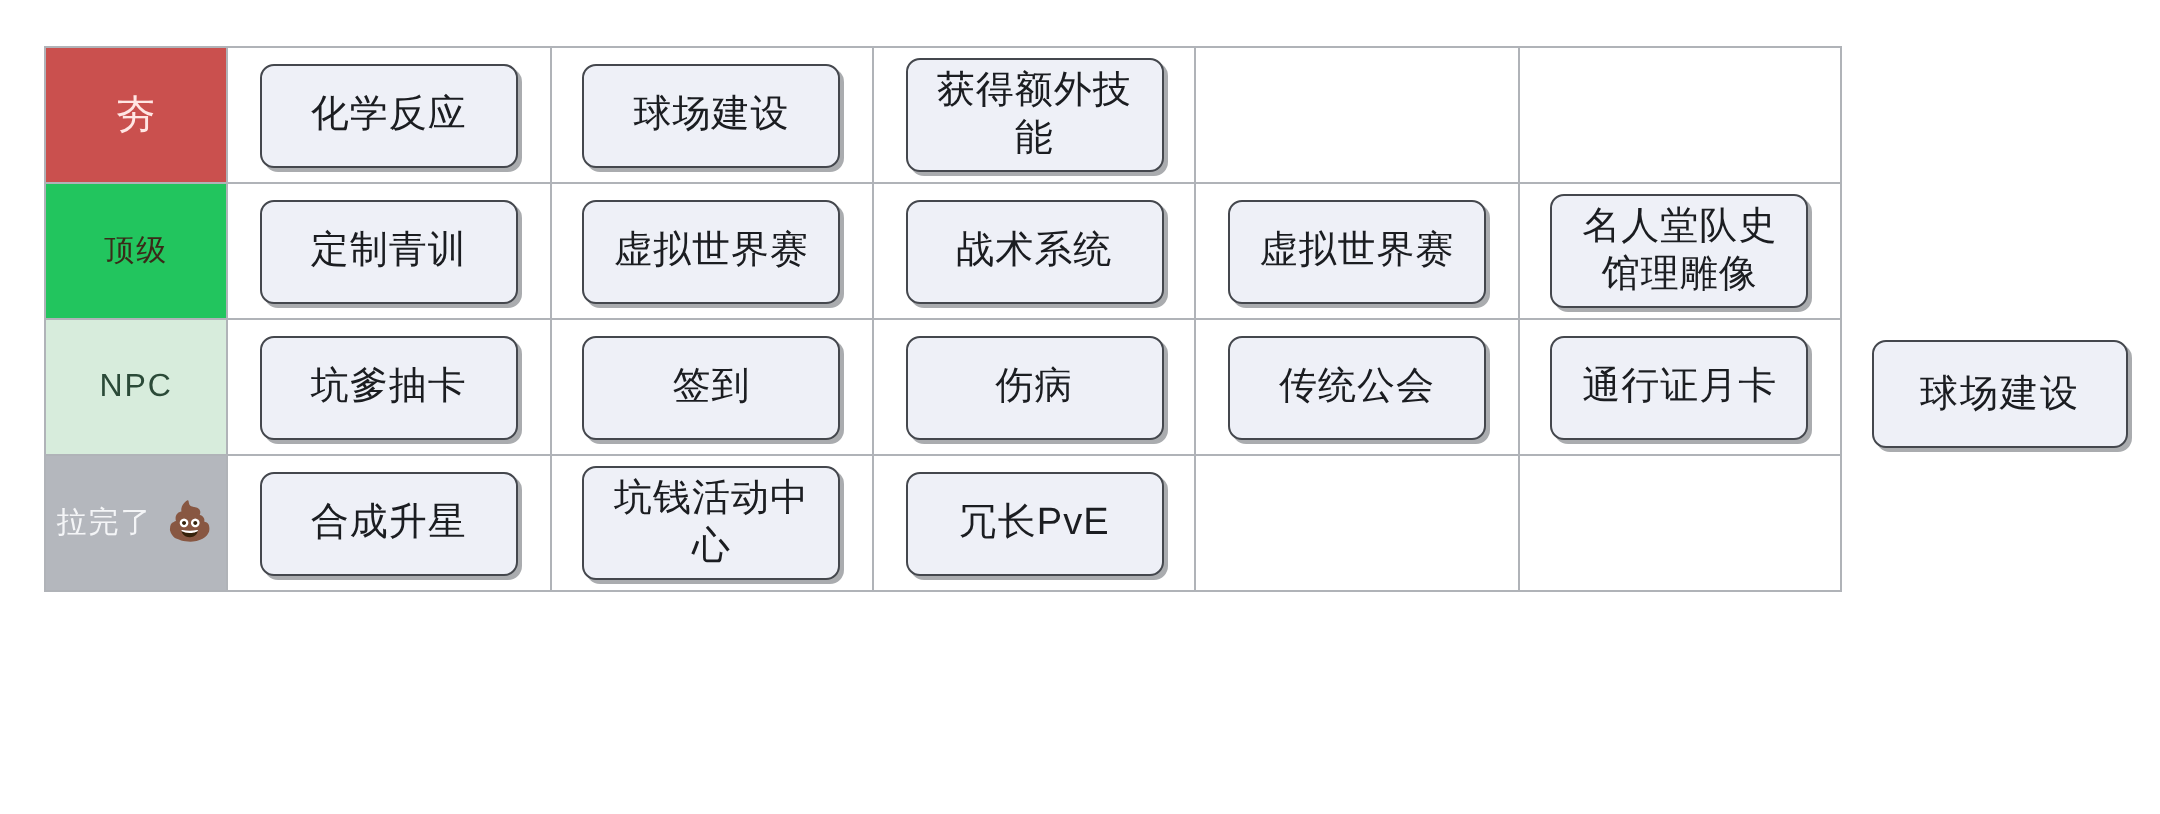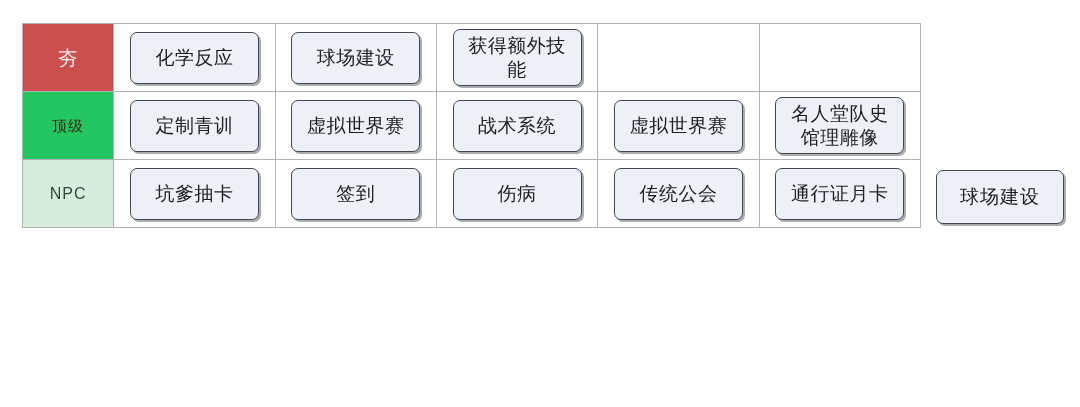--- a/index.html
+++ b/index.html
@@ -178,18 +178,38 @@
           <div class="item-box wide">
             <span>传统公会</span>
           </div>
         </td>
         <td class="item-cell">
           <div class="item-box wide">
             <span>通行证月卡</span>
           </div>
         </td>
       </tr>
+      <tr>
+        <td class="tier-label" style="background: rgb(180, 183, 189); color: rgb(244, 245, 247); font-size: 15px;"><span class="lbl-txt">拉完了</span><span class="lbl-emoji">💩</span></td>
+        <td class="item-cell">
+          <div class="item-box wide">
+            <span>合成升星</span>
+          </div>
+        </td>
+        <td class="item-cell">
+          <div class="item-box wide">
+            <span>坑钱活动中心</span>
+          </div>
+        </td>
+        <td class="item-cell">
+          <div class="item-box wide">
+            <span>冗长PvE</span>
+          </div>
+        </td>
+        <td class="item-cell"></td>
+        <td class="item-cell"></td>
+      </tr>
     </tbody>
 </table>
 
 <div id="standalone-box">
   <span>球场建设</span>
 </div>
 
 </body></html>

